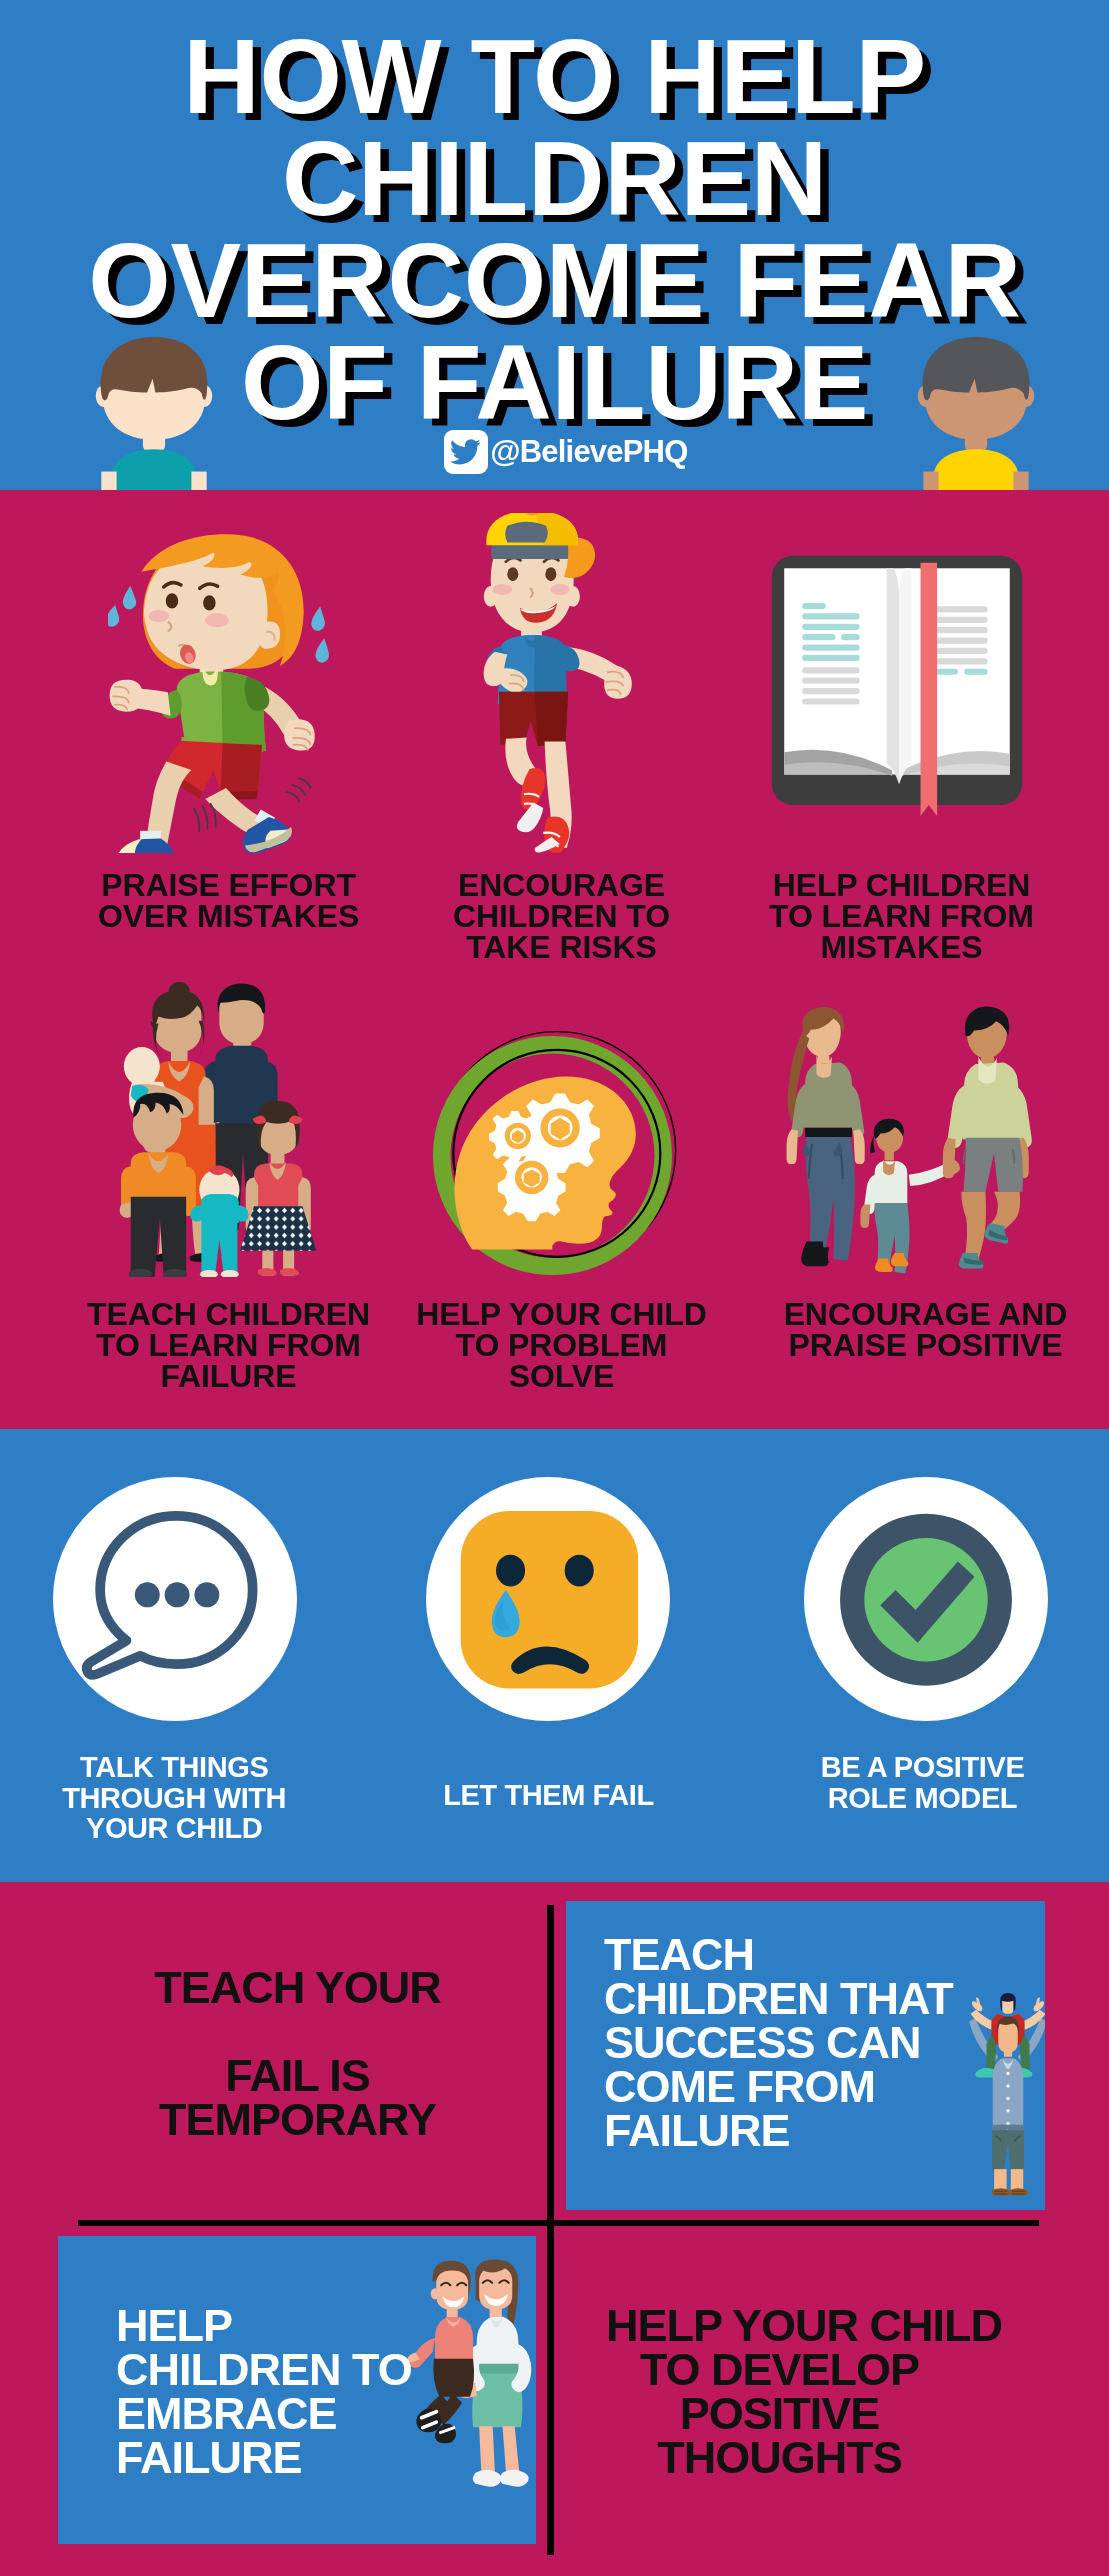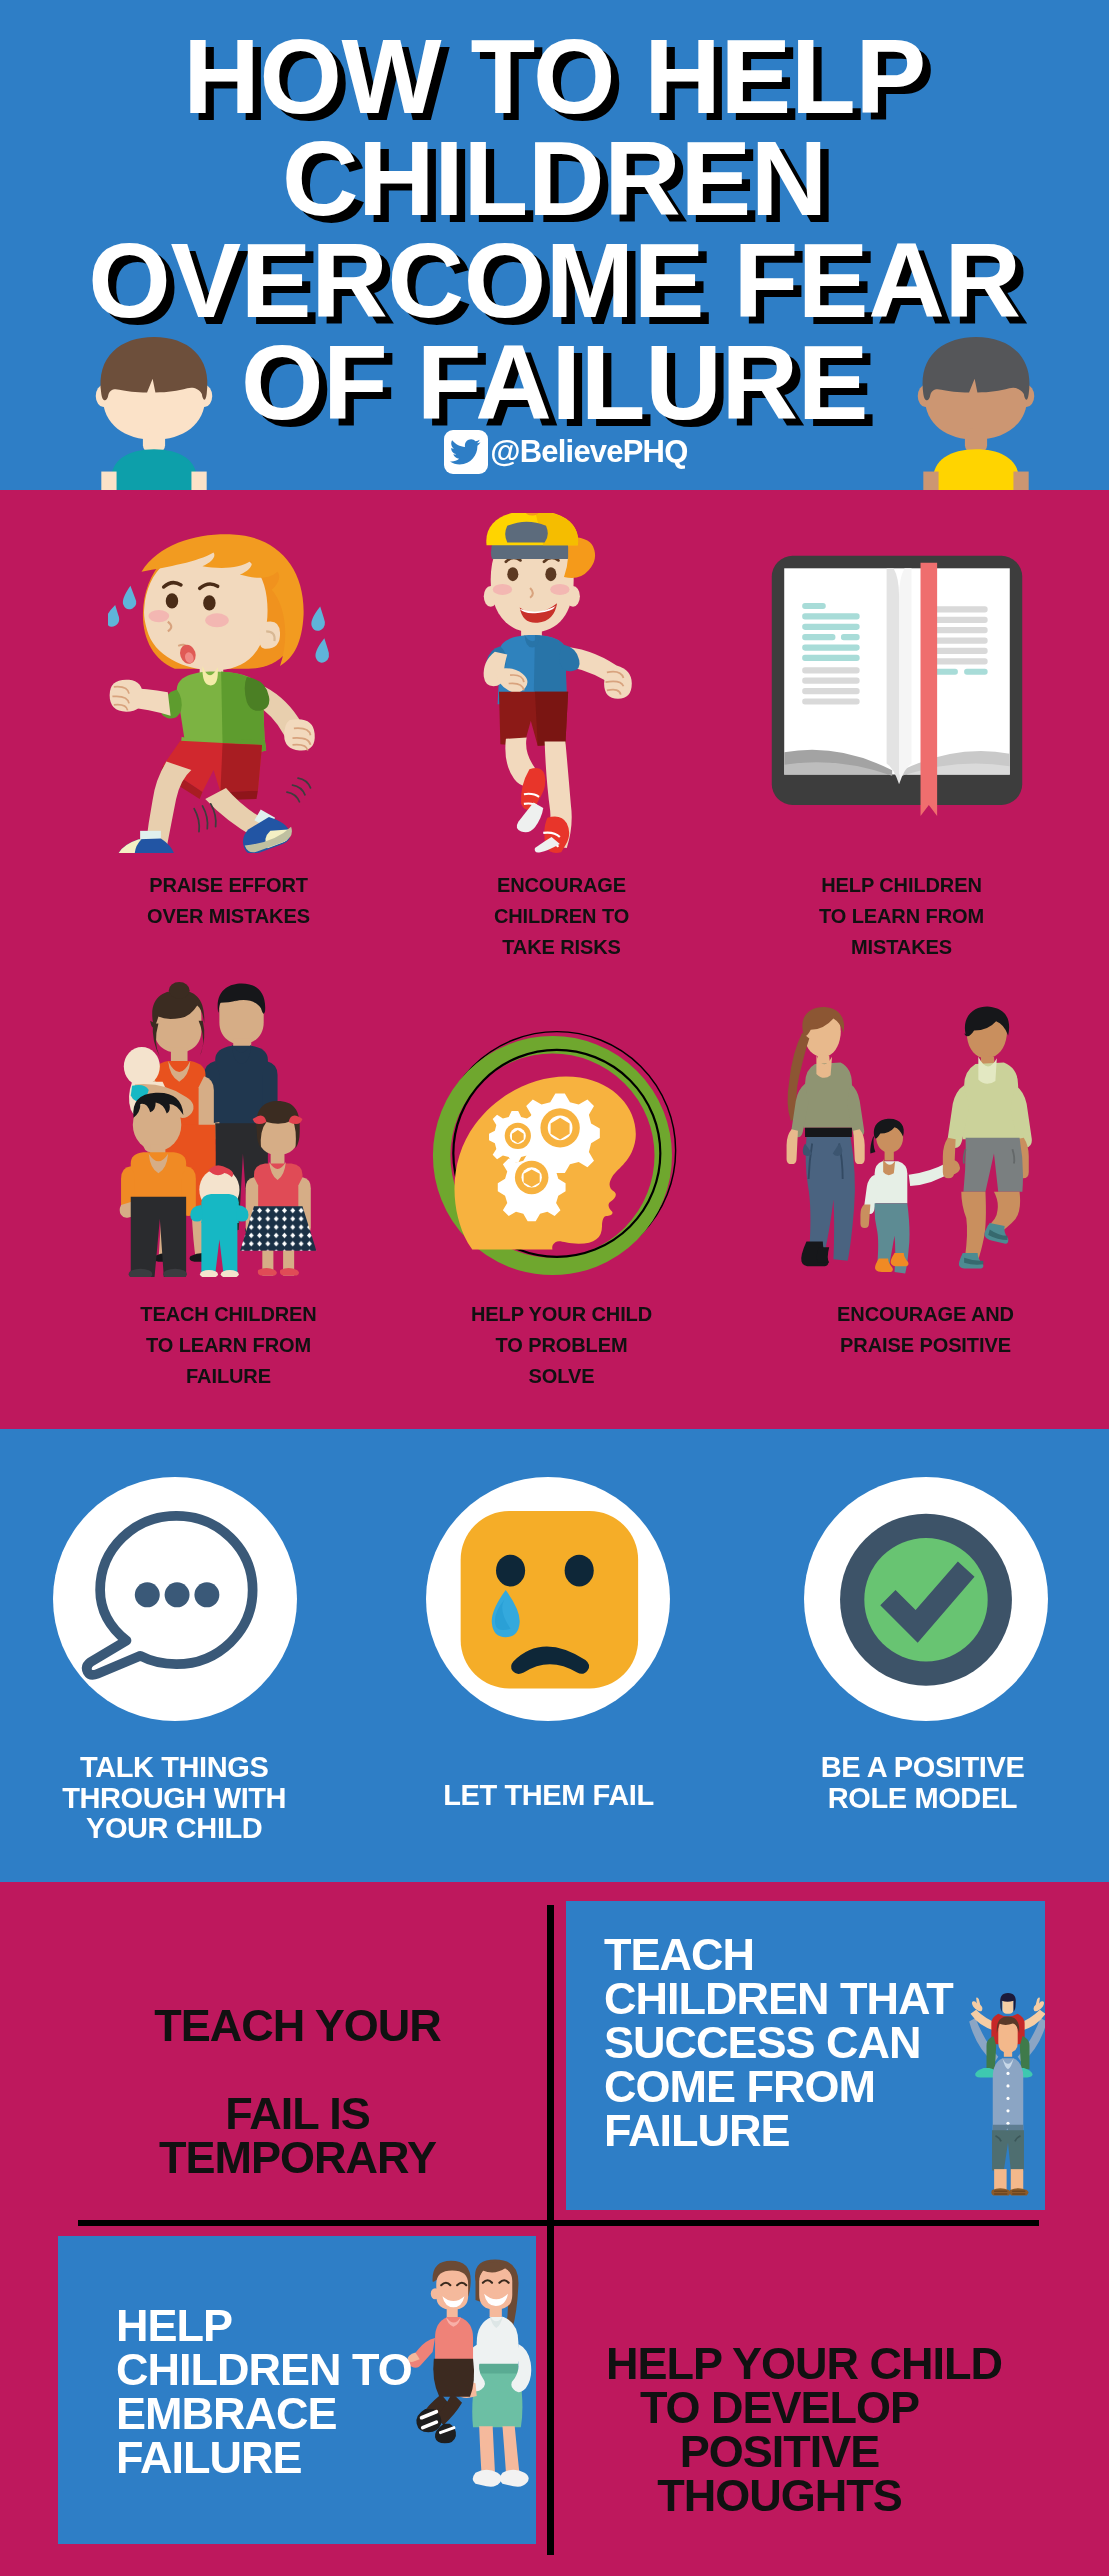--- a/index.html
+++ b/index.html
@@ -10,31 +10,31 @@
   #header{position:absolute;left:0;top:0;width:1109px;height:490px;background:#2e7ec6;overflow:hidden;}
   #title{position:absolute;left:0;top:25px;width:1109px;text-align:center;}
   #title .ln{display:block;font-weight:bold;font-size:106px;line-height:102px;color:#ffffff;
     letter-spacing:-0.3px;text-shadow:8.3px 7px 0 #000000;white-space:nowrap;}
   #handle{position:absolute;left:11px;top:430px;width:1109px;display:flex;align-items:center;justify-content:center;gap:2.8px;}
   #handle .tw{width:44px;height:44px;border-radius:9px;background:#fff;display:flex;align-items:center;justify-content:center;}
   #handle .txt{font-size:31px;font-weight:bold;color:#fff;letter-spacing:-0.8px;line-height:40px;}
 
   
   .cell{position:absolute;}
-  .cap{position:absolute;text-align:center;font-weight:bold;font-size:20px;line-height:31px;color:#111111;letter-spacing:-0.1px;}
+  .cap{position:absolute;text-align:center;font-weight:bold;font-size:32px;line-height:31px;color:#111111;letter-spacing:-0.1px;}
 
   
   #blueband{position:absolute;left:0;top:1429px;width:1109px;height:453px;background:#2e7ec6;}
   .bcirc{position:absolute;width:244px;height:244px;border-radius:50%;background:#fff;}
   .bcap{position:absolute;text-align:center;font-weight:bold;font-size:29px;line-height:30.5px;color:#fff;letter-spacing:-0.4px;}
 
   
   .qbox{position:absolute;background:#2e7ec6;overflow:hidden;}
   .qtext-w{position:absolute;font-weight:bold;color:#fff;font-size:45px;line-height:44px;letter-spacing:-1px;white-space:nowrap;}
-  .qtext-b{position:absolute;font-weight:bold;color:#111;font-size:45px;line-height:44px;letter-spacing:-1px;text-align:center;white-space:nowrap;margin-top:38px;}
+  .qtext-b{position:absolute;font-weight:bold;color:#111;font-size:45px;line-height:44px;letter-spacing:-1px;text-align:center;white-space:nowrap;}
   #vline{position:absolute;left:547px;top:1905px;width:7px;height:650px;background:#000;}
   #hline{position:absolute;left:78px;top:2220px;width:961px;height:6.2px;background:#000;}
 </style>
 </head>
 <body>
 
 <div class="page">
 
   <div id="header">
 

